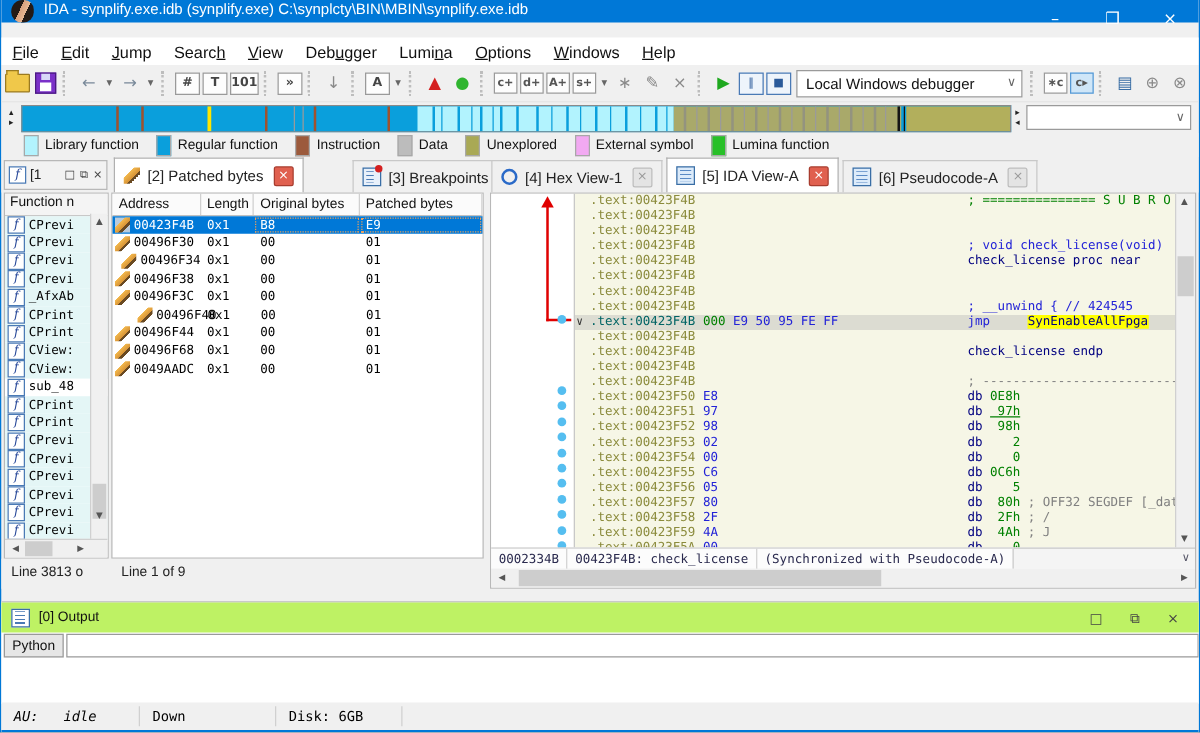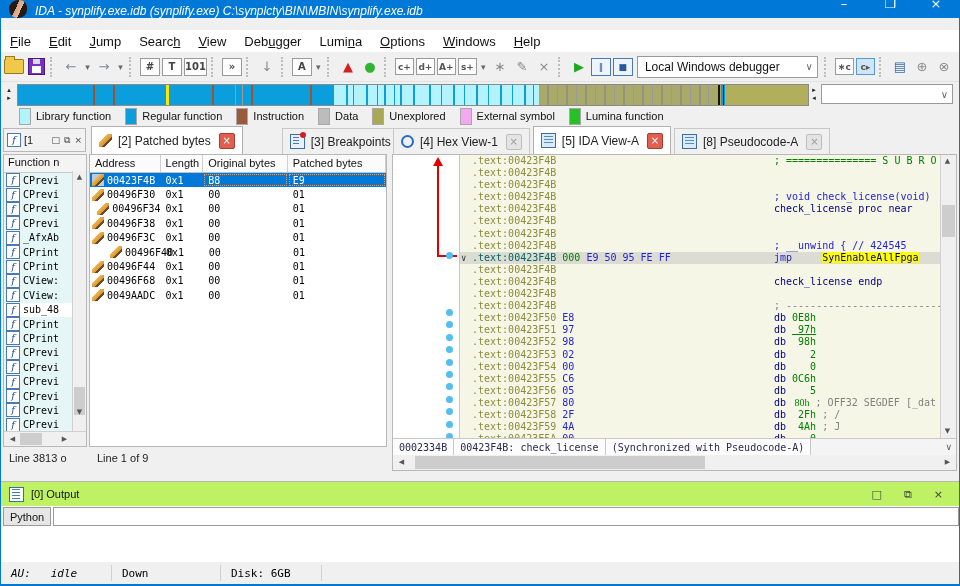--- a/index.html
+++ b/index.html
@@ -3,21 +3,21 @@
 <meta charset="utf-8">
 <style>
   html,body{margin:0;padding:0;background:#888;}
   #app{position:relative;width:960px;height:586px;background:#f0f0f0;
        font-family:"Liberation Sans",sans-serif;overflow:hidden;
        border-left:1px solid #0078d7;border-right:1px solid #0078d7;box-sizing:border-box;}
   .pre{white-space:pre;}
 
   
   #titlebar{position:absolute;left:0;top:0;width:100%;height:18px;background:#0078d7;color:#fff;
-            display:flex;align-items:flex-end;font-style:italic;}
+            display:flex;align-items:flex-start;}
   #ida-logo{width:18px;height:18px;margin:0 8px 0 8px;border-radius:50% 42% 46% 46%;
             background:linear-gradient(115deg,#241a16 40%,#d9a17e 40%,#e7b794 62%,#241a16 62%);}
   #title-text{font-size:12px;flex:1;}
   .wbtn{width:46px;height:30px;display:flex;align-items:center;justify-content:center;
         font-size:13px;color:#fff;font-family:"DejaVu Sans",sans-serif;}
 
   
   #menubar{position:absolute;left:0;top:30px;width:100%;height:22px;background:#fff;
            display:flex;align-items:center;font-size:13px;color:#111;}
   .menu-item{padding:2px 9px;}
@@ -362,21 +362,21 @@
           <span class="tlabel">[4] Hex View-1</span>
           <span class="tclose gray">×</span>
         </div>
         <div class="tab active">
           <span class="ticon ic-view"></span>
           <span class="tlabel">[5] IDA View-A</span>
           <span class="tclose red">×</span>
         </div>
         <div class="tab">
           <span class="ticon ic-view"></span>
-          <span class="tlabel">[8] Pseudocode-A</span>
+          <span class="tlabel">[6] Pseudocode-A</span>
           <span class="tclose gray">×</span>
         </div>
       </div>
   </div>
 
   <div id="functions-panel">
     <div id="fn-header">Function n</div>
     <div id="fn-list">
         <div class="fnrow">
           <span class="ic-f">f</span>
@@ -567,21 +567,21 @@
         <div class="lline"><span style="color: rgb(139, 139, 60);">.text:00423F4B</span><span class="content"><span style="color: rgb(0, 0, 128);">check_license endp</span></span></div>
         <div class="lline"><span style="color: rgb(139, 139, 60);">.text:00423F4B</span></div>
         <div class="lline"><span style="color: rgb(139, 139, 60);">.text:00423F4B</span><span class="content"><span style="color: rgb(128, 128, 128);">; ---------------------------------------------</span></span></div>
         <div class="lline"><span style="color: rgb(139, 139, 60);">.text:00423F50</span><span style="color: rgb(35, 35, 215);"> E8</span><span class="content"><span style="color: rgb(0, 0, 128);">db </span><span style="color: rgb(0, 128, 0);">0E8h</span></span></div>
         <div class="lline"><span style="color: rgb(139, 139, 60);">.text:00423F51</span><span style="color: rgb(35, 35, 215);"> 97</span><span class="content"><span style="color: rgb(0, 0, 128);">db </span><span style="color: rgb(0, 128, 0); text-decoration: underline;"> 97h</span></span></div>
         <div class="lline"><span style="color: rgb(139, 139, 60);">.text:00423F52</span><span style="color: rgb(35, 35, 215);"> 98</span><span class="content"><span style="color: rgb(0, 0, 128);">db </span><span style="color: rgb(0, 128, 0);"> 98h</span></span></div>
         <div class="lline"><span style="color: rgb(139, 139, 60);">.text:00423F53</span><span style="color: rgb(35, 35, 215);"> 02</span><span class="content"><span style="color: rgb(0, 0, 128);">db </span><span style="color: rgb(0, 128, 0);">   2</span></span></div>
         <div class="lline"><span style="color: rgb(139, 139, 60);">.text:00423F54</span><span style="color: rgb(35, 35, 215);"> 00</span><span class="content"><span style="color: rgb(0, 0, 128);">db </span><span style="color: rgb(0, 128, 0);">   0</span></span></div>
         <div class="lline"><span style="color: rgb(139, 139, 60);">.text:00423F55</span><span style="color: rgb(35, 35, 215);"> C6</span><span class="content"><span style="color: rgb(0, 0, 128);">db </span><span style="color: rgb(0, 128, 0);">0C6h</span></span></div>
         <div class="lline"><span style="color: rgb(139, 139, 60);">.text:00423F56</span><span style="color: rgb(35, 35, 215);"> 05</span><span class="content"><span style="color: rgb(0, 0, 128);">db </span><span style="color: rgb(0, 128, 0);">   5</span></span></div>
-        <div class="lline"><span style="color: rgb(139, 139, 60);">.text:00423F57</span><span style="color: rgb(35, 35, 215);"> 80</span><span class="content"><span style="color: rgb(0, 0, 128);">db </span><span style="color: rgb(0, 128, 0); font-family: Liberation Serif, serif;"> 80h</span><span style="color: rgb(128, 128, 128);"> ; OFF32 SEGDEF [_dat</span></span></div>
+        <div class="lline"><span style="color: rgb(139, 139, 60);">.text:00423F57</span><span style="color: rgb(35, 35, 215);"> 80</span><span class="content"><span style="color: rgb(0, 0, 128);">db </span><span style="color: rgb(0, 128, 0);"> 80h</span><span style="color: rgb(128, 128, 128);"> ; OFF32 SEGDEF [_dat</span></span></div>
         <div class="lline"><span style="color: rgb(139, 139, 60);">.text:00423F58</span><span style="color: rgb(35, 35, 215);"> 2F</span><span class="content"><span style="color: rgb(0, 0, 128);">db </span><span style="color: rgb(0, 128, 0);"> 2Fh</span><span style="color: rgb(128, 128, 128);"> ; /</span></span></div>
         <div class="lline"><span style="color: rgb(139, 139, 60);">.text:00423F59</span><span style="color: rgb(35, 35, 215);"> 4A</span><span class="content"><span style="color: rgb(0, 0, 128);">db </span><span style="color: rgb(0, 128, 0);"> 4Ah</span><span style="color: rgb(128, 128, 128);"> ; J</span></span></div>
         <div class="lline"><span style="color: rgb(139, 139, 60);">.text:00423F5A</span><span style="color: rgb(35, 35, 215);"> 00</span><span class="content"><span style="color: rgb(0, 0, 128);">db </span><span style="color: rgb(0, 128, 0);">   0</span></span></div>
       </div>
     <div id="ida-vscroll">
       <div class="sarrow" style="top:0">▲</div>
       <div id="ida-vthumb"></div>
       <div class="sarrow" style="bottom:0">▼</div>
     </div>
     <div id="ida-status">

